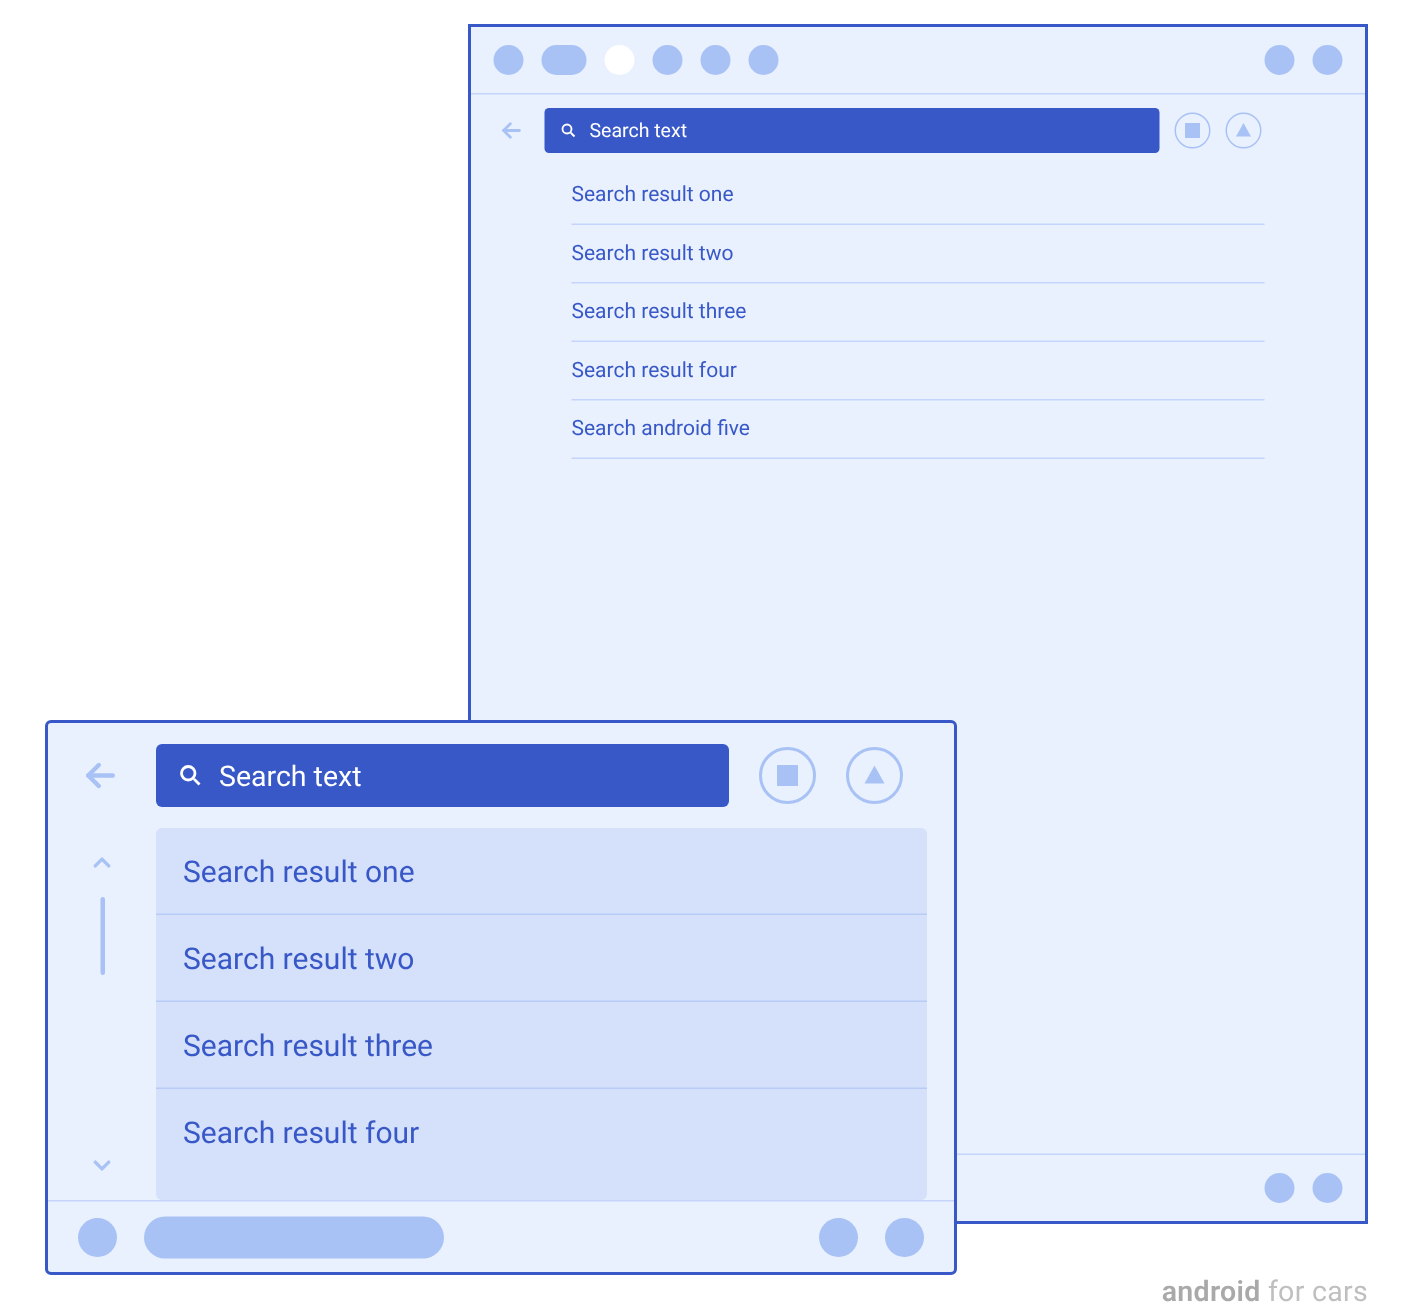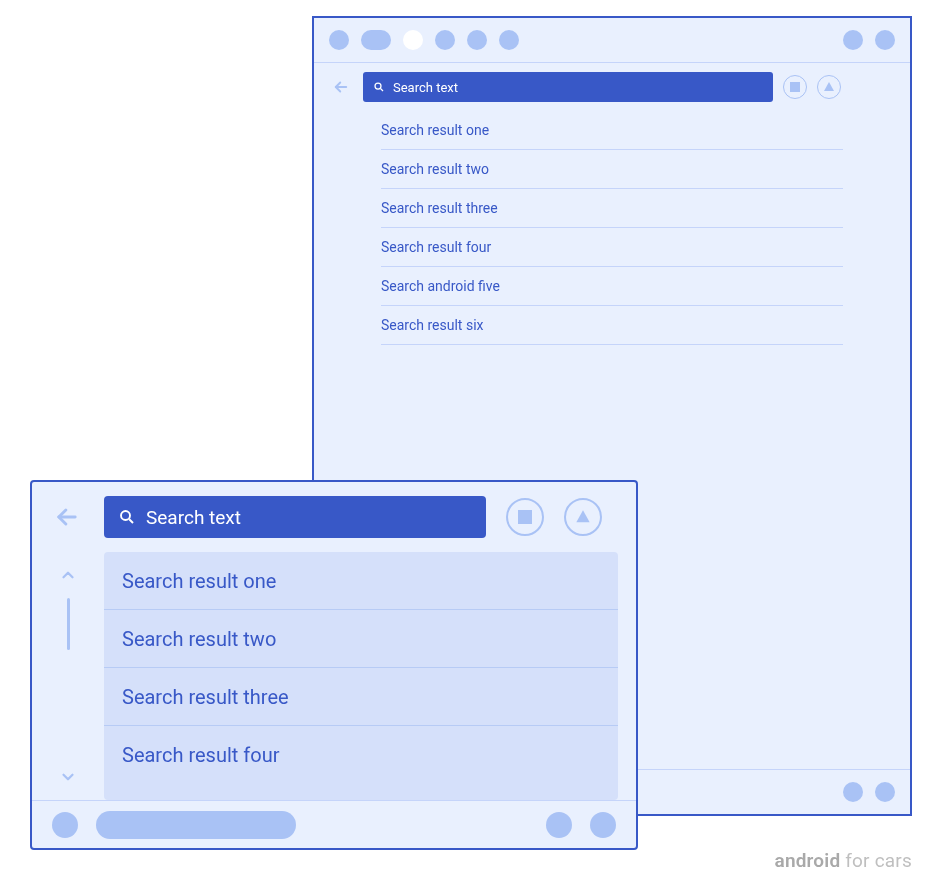--- a/index.html
+++ b/index.html
@@ -278,21 +278,20 @@
         </svg>
     </div>
   </div>
 
   <div class="results-large">
     <div class="result-large">Search result one</div>
     <div class="result-large">Search result two</div>
     <div class="result-large">Search result three</div>
     <div class="result-large">Search result four</div>
     <div class="result-large">Search android five</div>
-    <div class="result-large">Search result six</div>
   </div>
 
   <div class="sysbar-large-bottom">
     <span class="sys-dot"></span>
     <span class="sys-dot"></span>
   </div>
 </div>
 
 <div class="window-small">
   <div class="appbar-small">

